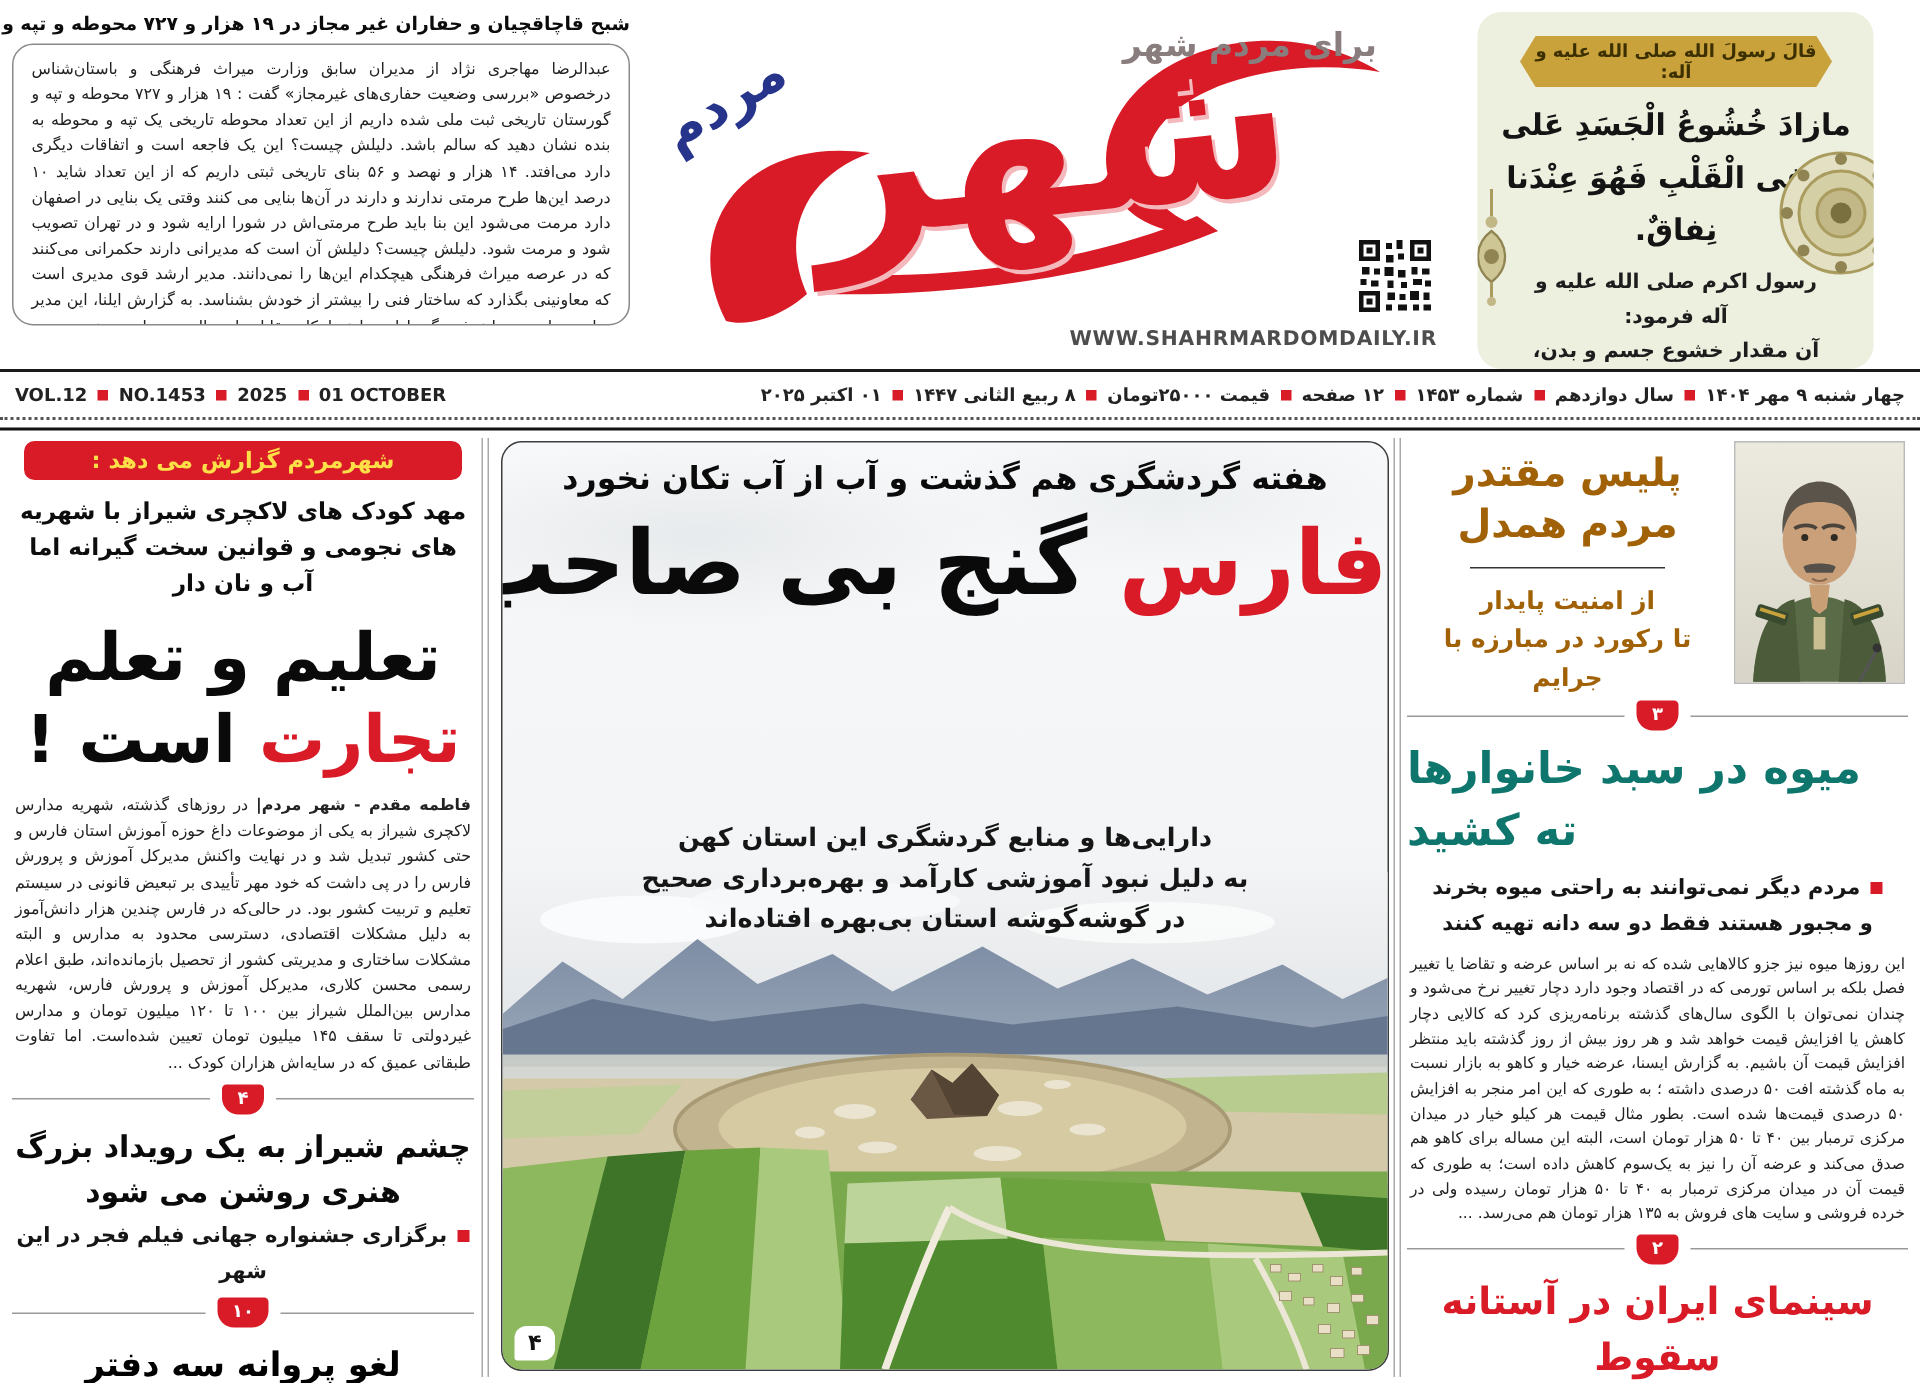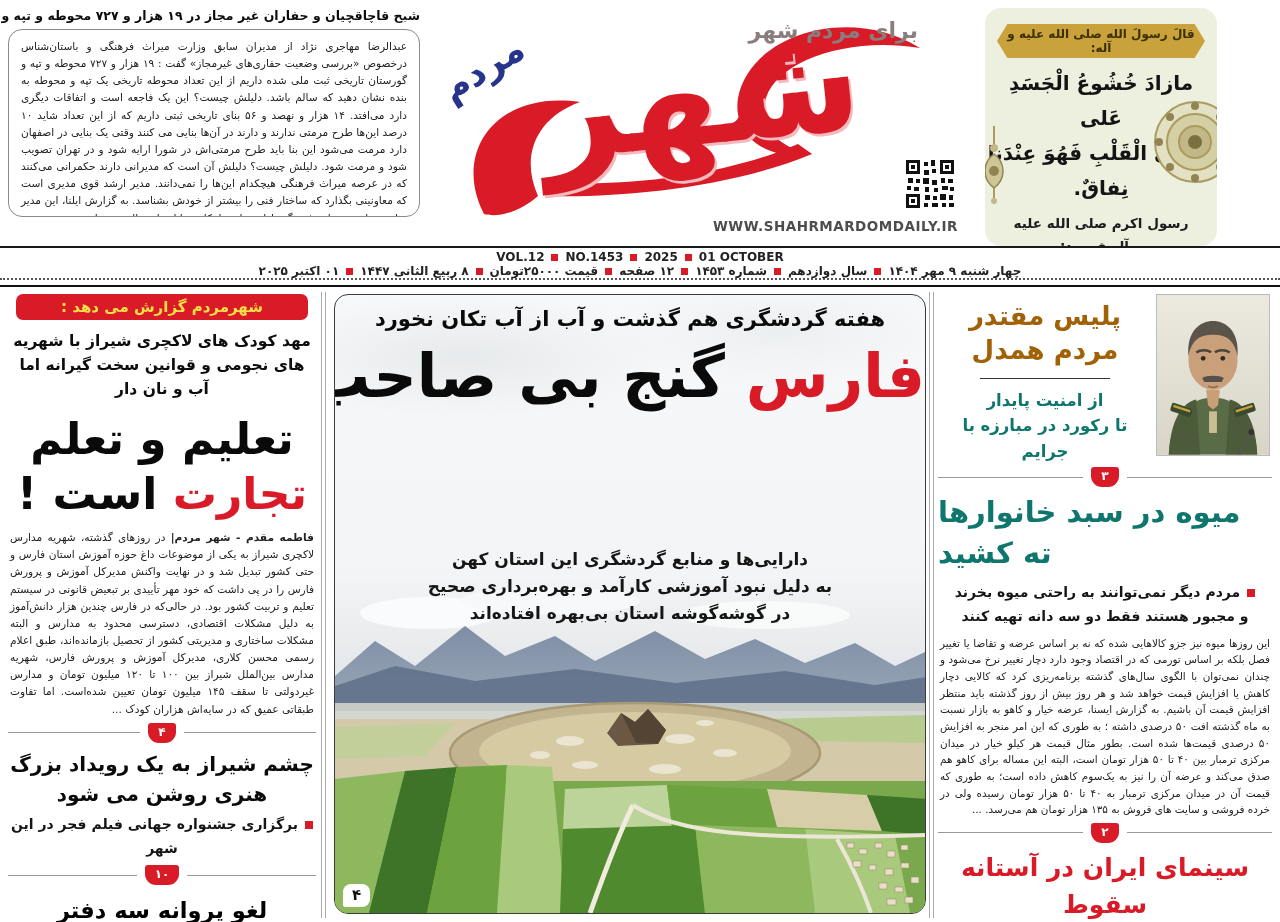--- a/index.html
+++ b/index.html
@@ -15,33 +15,33 @@
   
   .masthead{position:absolute;left:420px;top:6px;width:560px;height:240px;}
   .tagline{position:absolute;right:62px;top:12px;font-size:22px;font-weight:bold;color:#8a7d7d;direction:rtl;}
   .logo-swoosh{position:absolute;left:0;top:0;width:560px;height:240px;}
   .logo-main{position:absolute;left:70px;top:18px;width:420px;text-align:center;font-size:142px;font-weight:bold;color:#d91a27;transform:rotate(-6deg);line-height:1;direction:rtl;text-shadow:2px 3px 0 #f3b9bd;}
   .logo-sub{position:absolute;left:18px;top:42px;font-size:36px;font-weight:bold;color:#27348b;transform:rotate(-32deg);direction:rtl;}
   .qr{position:absolute;right:24px;top:152px;width:52px;height:52px;}
   .site-url{position:absolute;right:22px;top:212px;font-size:13.5px;letter-spacing:.5px;color:#4d4d4d;font-weight:bold;}
 
   
-  .quote-box{position:absolute;left:985px;top:8px;width:232px;height:238px;background:#edefdf;border-radius:16px;direction:rtl;overflow:hidden;}
+  .quote-box{position:absolute;left:985px;top:8px;width:264px;height:238px;background:#edefdf;border-radius:16px;direction:rtl;overflow:hidden;}
   .q-banner{margin:16px auto 8px;width:208px;padding:3px 0;background:#c9a23c;color:#3d3000;font-size:12px;font-weight:bold;text-align:center;clip-path:polygon(0 50%,5% 0,95% 0,100% 50%,95% 100%,5% 100%);}
   .q-arabic{font-size:20px;font-weight:bold;text-align:center;line-height:1.75;color:#141414;}
   .q-persian{margin-top:6px;font-size:13.5px;font-weight:bold;text-align:center;line-height:1.7;color:#1d1d1d;padding:0 28px;}
   .orn-right{position:absolute;right:-26px;top:86px;}
   .orn-left{position:absolute;left:-4px;top:118px;}
 
   
   .rule{position:absolute;left:0;width:1280px;}
   .r1{top:246px;border-top:2px solid #1a1a1a;}
   .dotted{top:278px;border-top:2px dotted #555;}
   .r2{top:285px;border-top:2.5px solid #111;}
-  .dateline{position:absolute;left:0;top:250px;width:1280px;height:26px;padding:0 10px;display:flex;justify-content:space-between;align-items:center;flex-direction:column;}
+  .dateline{position:absolute;left:0;top:250px;width:1280px;height:26px;padding:0 10px;display:flex;justify-content:space-between;align-items:center;}
   .dl-left{direction:ltr;display:flex;align-items:center;gap:7px;font-size:12px;font-weight:bold;color:#222;}
   .dl-right{direction:rtl;display:flex;align-items:center;gap:7px;font-size:12px;font-weight:bold;color:#222;}
   .sq{display:inline-block;width:7px;height:7px;background:#d91a27;}
 
   
   .vdiv{position:absolute;top:292px;bottom:4px;width:5px;border-left:1px solid #aaa;border-right:1px solid #aaa;}
   .v1{left:321px;}
   .v2{left:929px;}
 
   
@@ -74,21 +74,21 @@
   .scene{position:absolute;left:0;bottom:0;width:592px;height:332px;}
   .photo-badge{position:absolute;left:8px;bottom:6px;background:#fff;border-radius:8px 8px 8px 2px;padding:2px 9px 3px;font-size:15px;font-weight:bold;color:#111;}
 
   
   .col-right{position:absolute;left:938px;top:292px;width:334px;direction:rtl;}
   .police{position:relative;height:170px;}
   .police-photo{position:absolute;right:2px;top:2px;width:114px;height:162px;border:1px solid #bbb;background:#e6e3d8;}
   .police-text{position:absolute;left:4px;top:8px;width:206px;text-align:center;}
   .rc-h1{font-size:26px;font-weight:bold;line-height:1.3;color:#a16207;margin:0;}
   .rc-h1-rule{width:130px;height:1px;background:#333;margin:10px auto 9px;}
-  .rc-sub1{font-size:16.5px;font-weight:bold;line-height:1.55;color:#0f766e;}
+  .rc-sub1{font-size:16.5px;font-weight:bold;line-height:1.55;color:#a16207;}
   .rc-h2{margin:4px 0 8px;text-align:left;font-size:29px;font-weight:bold;line-height:1.4;color:#0f766e;}
   .rc-body{margin:6px 2px 4px;font-size:10.4px;line-height:1.6;text-align:justify;color:#222;}
   .rc-h3{margin:6px 0 8px;text-align:center;font-size:25px;font-weight:bold;line-height:1.5;color:#d91a27;}
 </style>
 </head>
 <body>
 
 <div class="page">
 
   <section class="tl-article">

